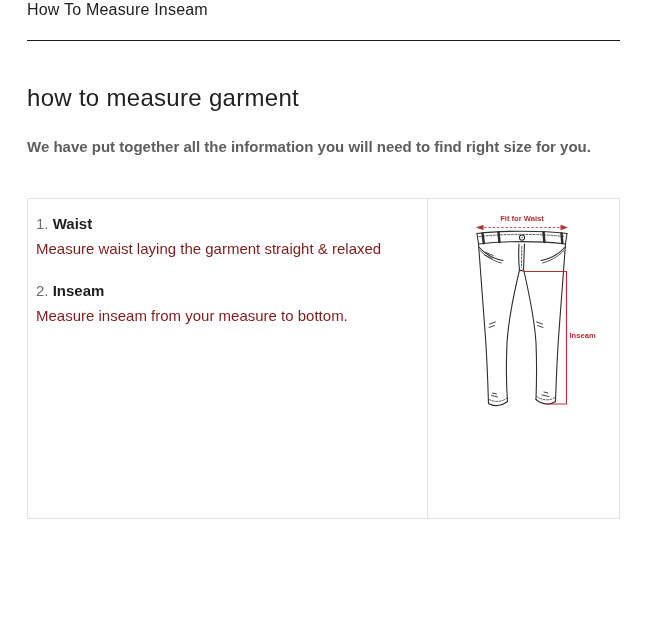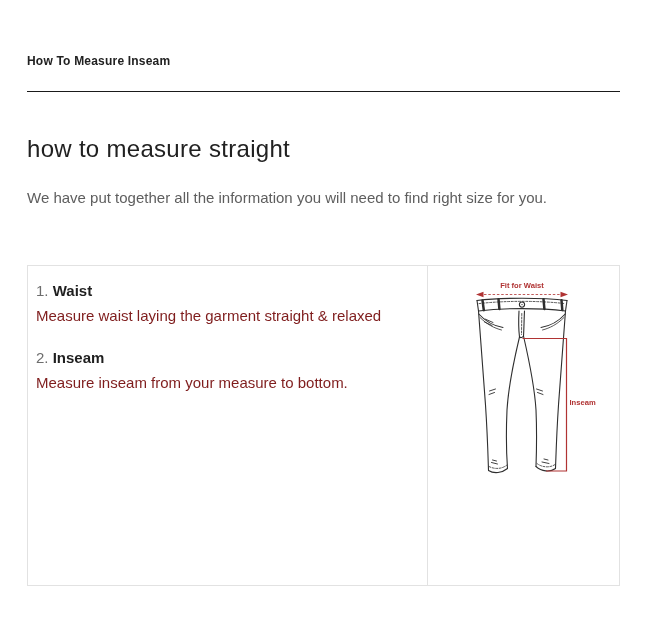--- a/index.html
+++ b/index.html
@@ -12,24 +12,23 @@
     width: 645px;
     height: 638px;
     background: #ffffff;
     position: relative;
     box-sizing: border-box;
     padding: 0 25px 0 27px;
     overflow: hidden;
   }
   .modal-title {
     margin: 0;
-    padding-top: 51px;
-    font-size: 12px;
+    font-size: 16px;
     line-height: 20px;
-    font-weight: 700;
+    font-weight: 400;
     color: #212121;
     letter-spacing: .2px;
   }
   .title-rule {
     border: none;
     height: 1px;
     background: #1a1a1a;
     margin: 20px 0 0 0;
   }
   .section-heading {
@@ -37,25 +36,25 @@
     font-size: 24px;
     line-height: 30px;
     font-weight: 400;
     color: #212121;
     letter-spacing: .3px;
   }
   .section-subtitle {
     margin: 23px 0 0 0;
     font-size: 15px;
     line-height: 22px;
-    font-weight: 400;
+    font-weight: 700;
     color: #5e5e5e;
   }
   .guide-table {
-    margin-top: 56px;
+    margin-top: 40px;
     width: 593px;
     height: 321px;
     box-sizing: border-box;
     border: 1px solid #e2e2e2;
     display: flex;
     background: #ffffff;
   }
   .cell-instructions {
     flex: 0 0 400px;
     box-sizing: border-box;
@@ -83,21 +82,21 @@
   }
 </style>
 </head>
 <body>
 
 <div class="page">
 
   <h1 class="modal-title">How To Measure Inseam</h1>
   <hr class="title-rule">
 
-  <h2 class="section-heading">how to measure straight</h2>
+  <h2 class="section-heading">how to measure garment</h2>
   <p class="section-subtitle">We have put together all the information you will need to find right size for you.</p>
 
   <div class="guide-table">
 
     <div class="cell-instructions">
 
       <p class="instruction">
         <span class="instruction-head">1.</span>
         <span class="instruction-label">Waist</span><br>
         <span class="instruction-desc">Measure waist laying the garment straight &amp; relaxed</span>

